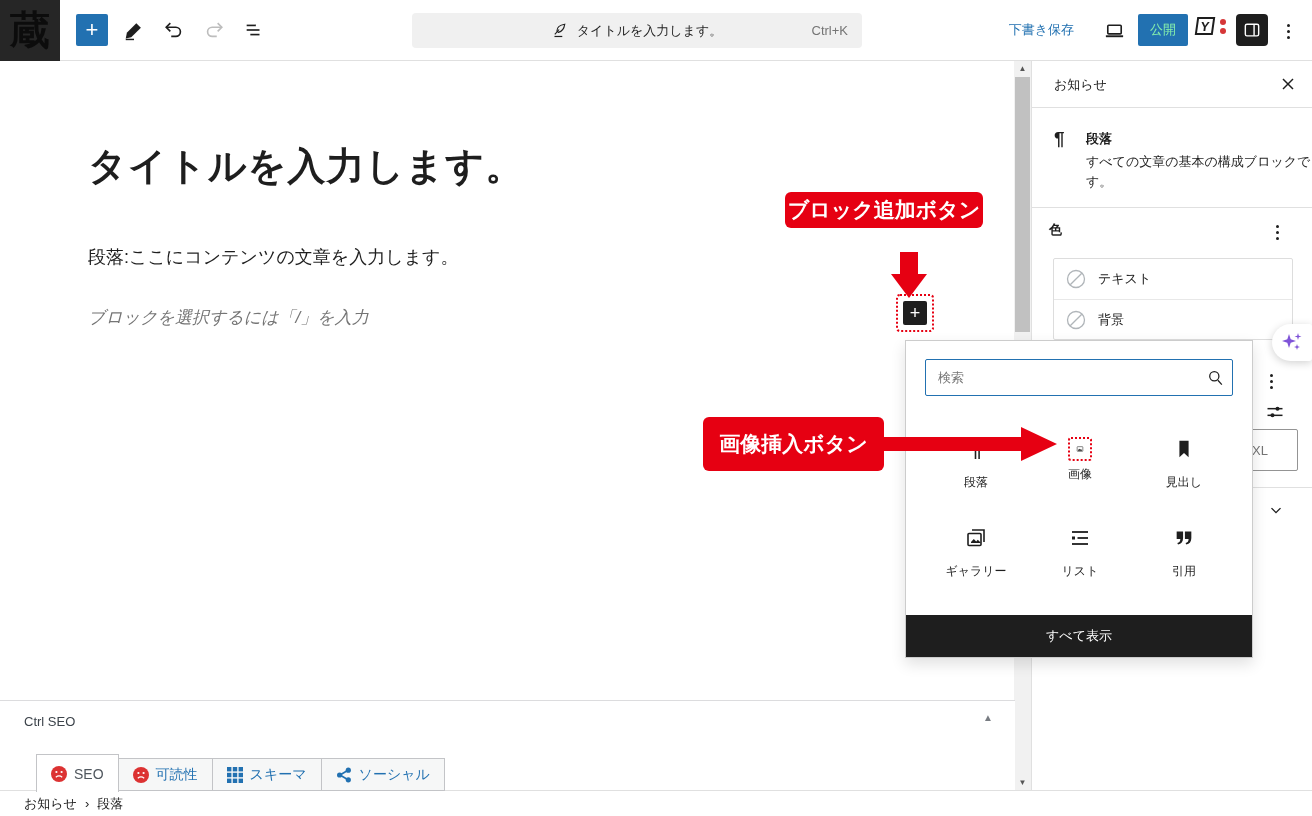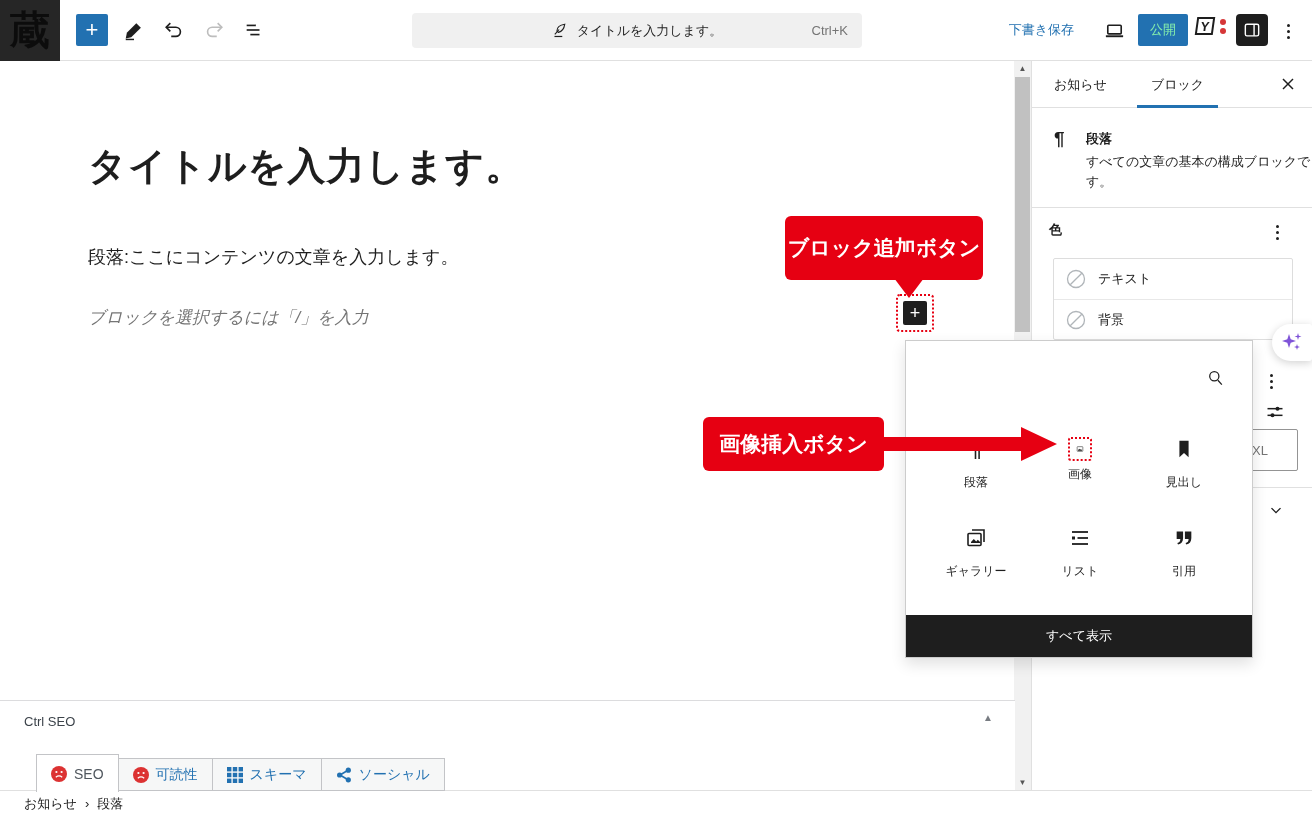--- a/index.html
+++ b/index.html
@@ -31,21 +31,21 @@
   .post-title { position:absolute; left:88px; top:80px; font-size:38px; font-weight:700; letter-spacing:1px; color:#1e1e1e; }
   .post-paragraph { position:absolute; left:88px; top:184px; font-size:18px; color:#1e1e1e; }
   .block-placeholder { position:absolute; left:88px; top:245px; font-size:17px; color:#757575;font-style:italic; }
 
   
   .plus-wrap { position:absolute; left:896px; top:294px; width:38px; height:38px; border:2px dotted #e60012; border-radius:4px; display:flex; align-items:center; justify-content:center; z-index:5; }
   .plus-inline { width:24px; height:24px; background:#1e1e1e; border:none; border-radius:2px; color:#fff; font-size:18px; line-height:22px; text-align:center; cursor:pointer; }
 
   
   .anno-box { position:absolute; background:#e60012; color:#fff; font-weight:bold; font-size:21px; display:flex; align-items:center; justify-content:center; border-radius:6px; z-index:40; }
-  .anno-add { left:785px; top:216px; width:198px; height:64px; }
+  .anno-add { left:785px; top:192px; width:198px; height:36px; }
   .anno-img { left:703px; top:417px; width:181px; height:54px; }
   .anno-arrow { position:absolute; z-index:40; }
 
   
   .popup { position:absolute; left:905px; top:340px; width:348px; height:318px; background:#fff; border:1px solid #ccc; box-shadow:0 6px 14px rgba(0,0,0,.12); z-index:30; }
   .popup-search { position:absolute; left:19px; top:18px; width:308px; height:37px; border:1.5px solid #2271b1; border-radius:2px; font-size:13px; padding:0 36px 0 12px; outline:none; color:#1e1e1e; font-family:inherit; }
   .popup-search::placeholder { color:#757575; }
   .search-glass { position:absolute; left:300px; top:27px; pointer-events:none; }
   .block-grid { position:absolute; left:18px; top:78px; width:312px; display:flex; flex-wrap:wrap; }
   .block-item { width:104px; height:89px; display:flex; flex-direction:column; align-items:center; justify-content:center; gap:13px; cursor:pointer; }
@@ -188,20 +188,21 @@
   <svg class="anno-arrow" style="left:887px; top:252px;" width="44" height="46" viewBox="0 0 44 46">
     <path d="M13 0 h18 v22 h9 L22 46 L4 22 h9 z" fill="#e60012"></path>
   </svg>
 
   <div class="anno-box anno-img">画像挿入ボタン</div>
   <svg class="anno-arrow" style="left:884px; top:424px;" width="174" height="40" viewBox="0 0 174 40">
     <path d="M0 13 h137 V3 L173 20 L137 37 V27 H0 z" fill="#e60012"></path>
   </svg>
 
   <div class="popup">
+    <input class="popup-search" type="text" placeholder="検索" style="">
     <span class="search-glass">
       <svg width="19" height="19" viewBox="0 0 24 24" fill="none" stroke="#1e1e1e" stroke-width="1.6">
           <circle cx="10.5" cy="10.5" r="5.8"></circle>
           <line x1="15" y1="15.5" x2="20" y2="21"></line>
         </svg>
     </span>
 
     <div class="block-grid">
       <div class="block-item">
         <span class="bicon" style="font-size:21px; font-weight:bold;">¶</span>
@@ -261,21 +262,20 @@
 
   <div class="scrollbar">
     <div class="sb-arrow" style="top:0;">▲</div>
     <div class="sb-thumb"></div>
     <div class="sb-arrow" style="top:714px;">▼</div>
   </div>
 
   <div class="sidebar">
     <div class="sb-tabs">
       <button class="sb-tab">お知らせ</button>
-      <button class="sb-tab active">ブロック</button>
       <button class="sb-close">
         <svg width="16" height="16" viewBox="0 0 16 16" stroke="#1e1e1e" stroke-width="1.5">
             <line x1="3" y1="3" x2="13" y2="13"></line>
             <line x1="13" y1="3" x2="3" y2="13"></line>
           </svg>
       </button>
     </div>
 
     <div class="block-card">
       <span class="bc-icon" style="font-weight:bold;">¶</span>

